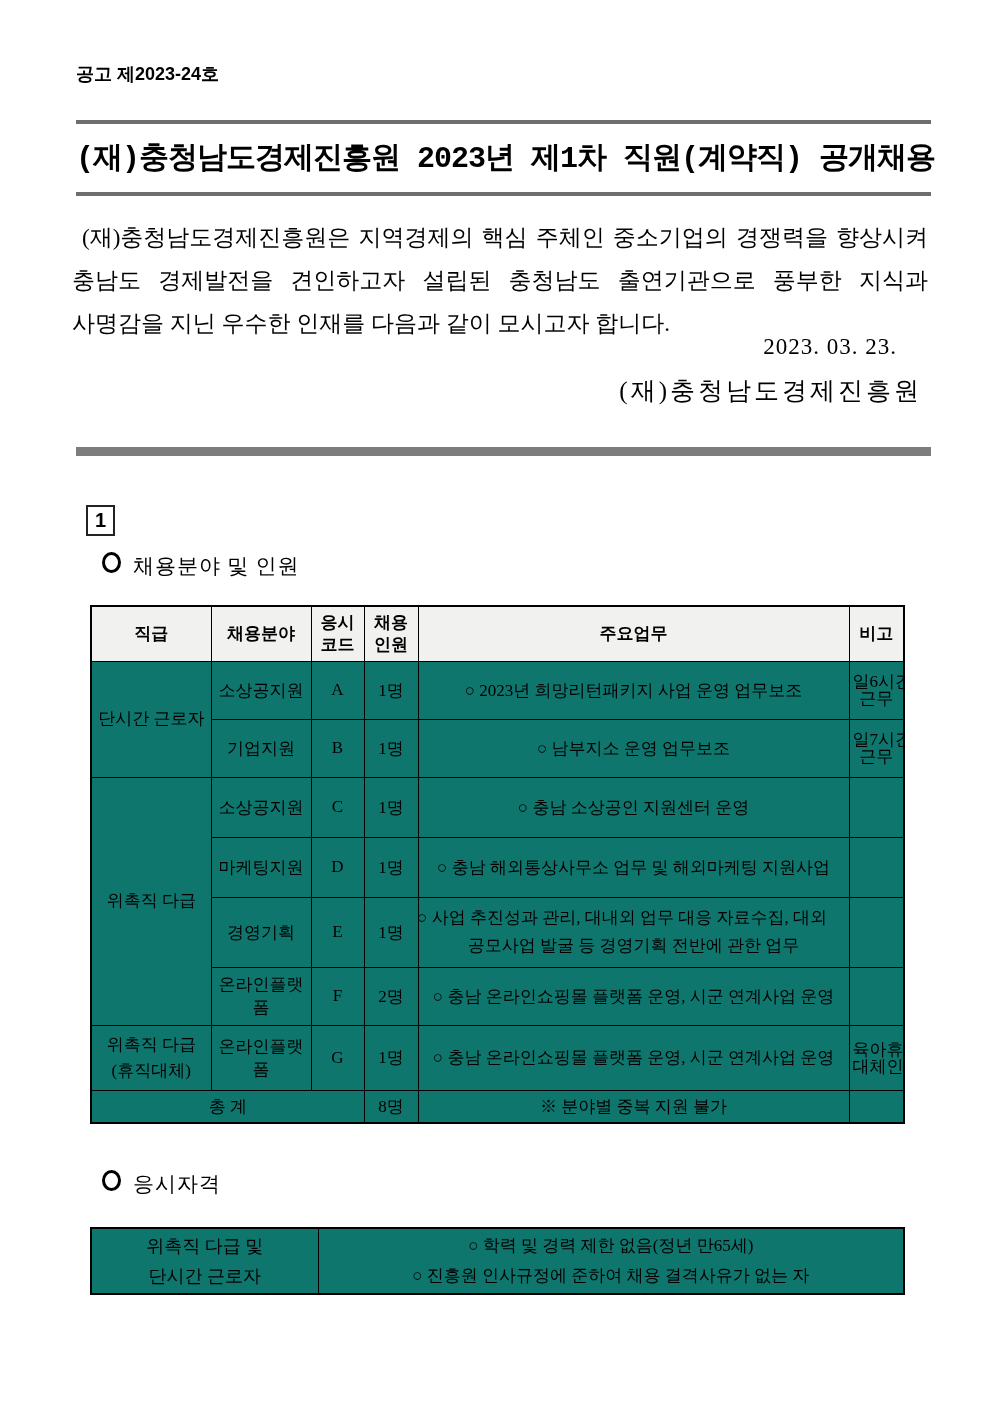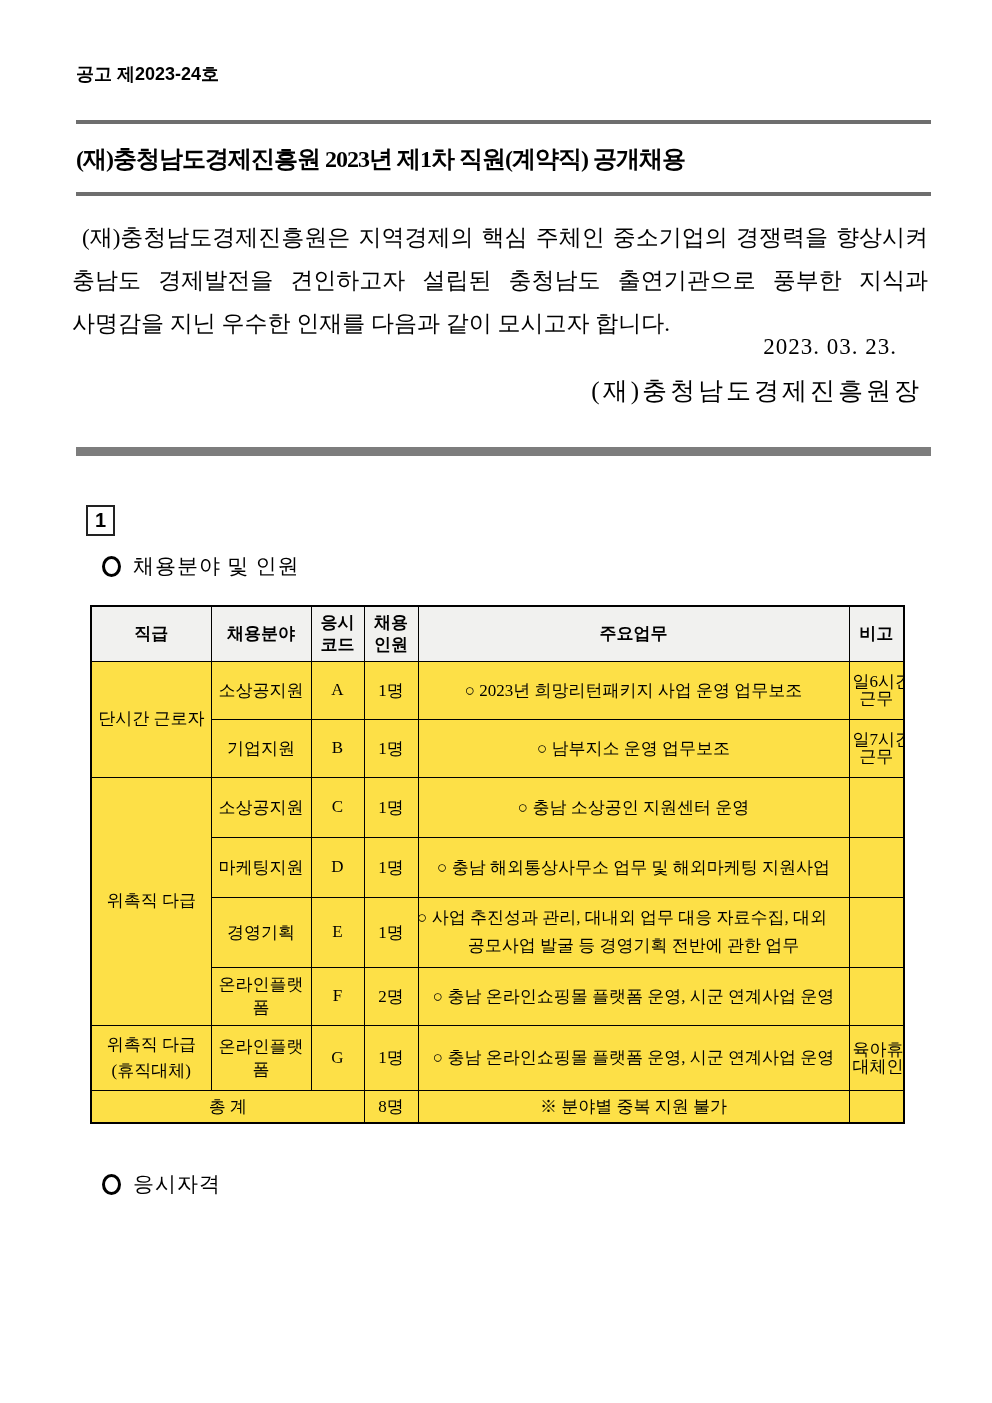--- a/index.html
+++ b/index.html
@@ -14,23 +14,23 @@
   .notice-no{
     left:76px;top:62px;font-family:"Liberation Sans","DejaVu Sans",sans-serif;
     font-weight:bold;font-size:18px;letter-spacing:0px;
   }
 
   
   .rule{left:76px;width:855px;background:#6e6e6e;}
   .rule-top{top:120px;height:4px;}
   .rule-bottom{top:192px;height:4px;}
   .doc-title{
-    left:76px;top:130px;width:855px;text-align:left;
-    font-family:Liberation Serif, serif;
-    font-weight:800;font-size:24px;letter-spacing:-1px;line-height:58px;
+    left:76px;top:130px;width:855px;text-align:right;
+    font-family:Liberation Mono, monospace;
+    font-weight:800;font-size:30px;letter-spacing:-1px;line-height:58px;
     white-space:nowrap;
   }
 
   
   .intro{
     left:72px;top:216px;width:856px;
     font-size:23px;line-height:43px;text-align:justify;word-break:keep-all;
     text-indent:10px;
   }
   .date-line{
@@ -49,31 +49,31 @@
     display:inline-block;border:2px solid #222;padding:0px 7px 1px 7px;
     font-family:"Liberation Sans","DejaVu Sans",sans-serif;font-size:20px;font-weight:bold;
     margin-right:12px;line-height:26px;
   }
   .sec-title{
     font-family:"Liberation Sans","DejaVu Sans",sans-serif;
     font-weight:800;font-size:24px;letter-spacing:-0.5px;
   }
 
   
-  .bullet-row{display:flex;align-items:center;}
+  .bullet-row{display:flex;align-items:flex-start;}
   .bullet1{left:102px;top:552px;}
   .bullet2{left:102px;top:1170px;}
   .circle-icon{
     display:inline-block;width:13px;height:15px;border:3px solid #000;border-radius:50%;
     margin-right:12px;flex:0 0 auto;
   }
   .bullet-label{font-size:21px;letter-spacing:1px;}
 
   
-  table{border-collapse:collapse;table-layout:fixed;background:#fde047;}
+  table{border-collapse:collapse;table-layout:fixed;background:#0f766e;}
   .tbl{position:absolute;}
   .tbl td,.tbl th{
     border:1px solid #000;font-size:17px;font-weight:normal;
     text-align:center;vertical-align:middle;padding:2px 3px;
     overflow:hidden;
   }
   .tbl{border:2px solid #000;}
   .tbl th{background:#f1f1ef;font-weight:bold;white-space:pre-line;line-height:22px;}
   .tbl1{left:90px;top:605px;width:813px;}
   .tbl2{left:90px;top:1227px;width:813px;}
@@ -90,21 +90,21 @@
 
 <div class="abs notice-no">공고 제2023-24호</div>
 
 <div class="abs rule rule-top"></div>
 <div class="abs doc-title">(재)충청남도경제진흥원 2023년 제1차 직원(계약직) 공개채용</div>
 <div class="abs rule rule-bottom"></div>
 
 <div class="abs intro">(재)충청남도경제진흥원은 지역경제의 핵심 주체인 중소기업의 경쟁력을 향상시켜 충남도 경제발전을 견인하고자 설립된 충청남도 출연기관으로 풍부한 지식과 사명감을 지닌 우수한 인재를 다음과 같이 모시고자 합니다.</div>
 
 <div class="abs date-line">2023. 03. 23.</div>
-<div class="abs sign-line">(재)충청남도경제진흥원장</div>
+<div class="abs sign-line">(재)충청남도경제진흥원</div>
 
 <div class="abs divider"></div>
 
 <div class="abs sec-head">
   <span class="sec-num">1</span>
 </div>
 
 <div class="abs bullet-row bullet1">
   <span class="circle-icon"></span>
   <span class="bullet-label">채용분야 및 인원</span>
@@ -195,14 +195,24 @@
   <span class="circle-icon"></span>
   <span class="bullet-label">응시자격</span>
 </div>
 
 <table class="tbl tbl2">
   <colgroup>
     <col style="width:227px">
       <col style="width:586px">
   </colgroup>
   <tbody>
+  <tr style="height:66px">
+    <td>
+      <div class="t2-body-label">위촉직 다급 및</div>
+      <div class="t2-body-label">단시간 근로자</div>
+    </td>
+    <td class="qual-cell">
+      <div class="qual-item">○ 학력 및 경력 제한 없음(정년 만65세)</div>
+      <div class="qual-item">○ 진흥원 인사규정에 준하여 채용 결격사유가 없는 자</div>
+    </td>
+  </tr>
 </tbody>
   </table>
 
 </body></html>

